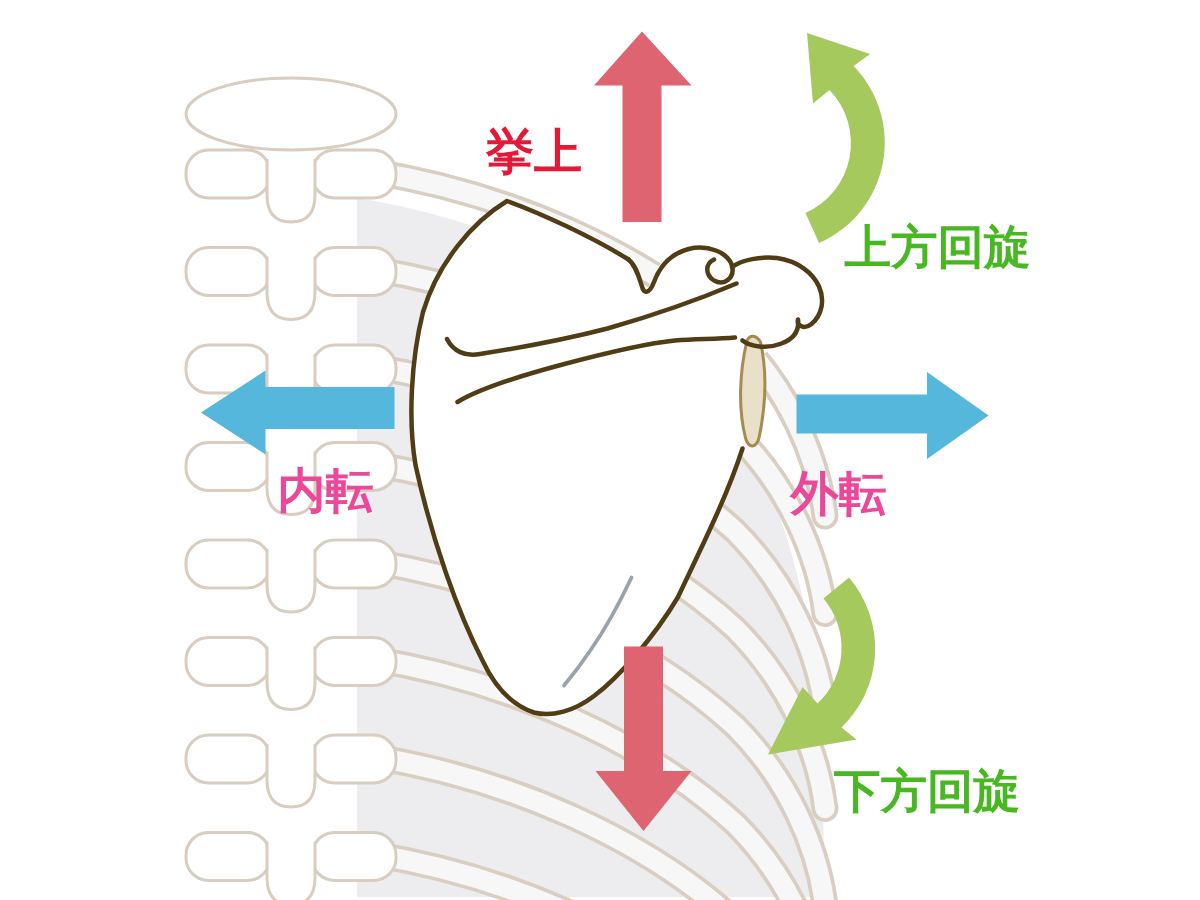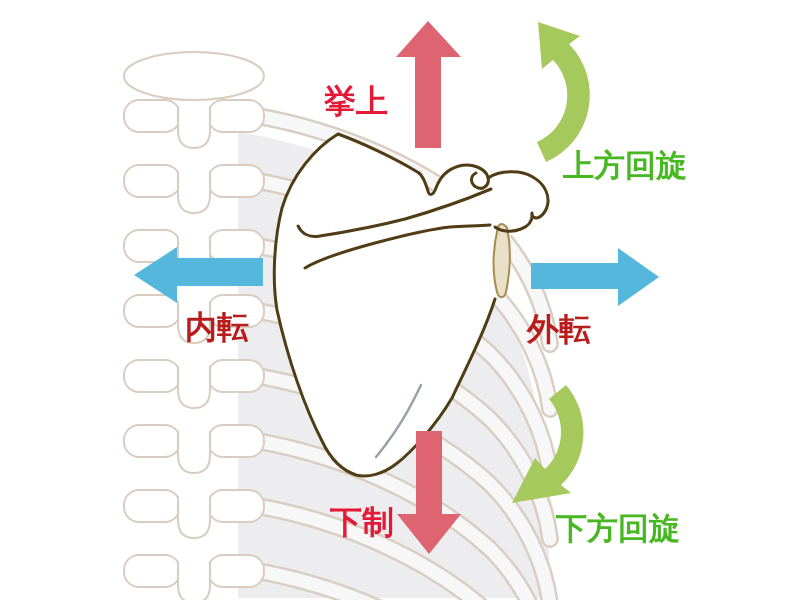--- a/index.html
+++ b/index.html
@@ -6,21 +6,21 @@
   .canvas{
     position:relative;width:800px;height:600px;overflow:hidden;background:#fff;
     font-family:"DejaVu Sans","Liberation Sans",sans-serif;
   }
   .canvas svg{position:absolute;left:0;top:0;}
   .lbl{
     position:absolute;font-weight:bold;white-space:nowrap;line-height:1;
     letter-spacing:0px;user-select:none;
   }
   .lbl.red{color:#e41937;}
-  .lbl.blue{color:#b91c1c;}
+  .lbl.blue{color:#ec4899;}
   .lbl.green{color:#47b722;}
   .lbl-elevation{left:324px;top:85px;font-size:32px;}
   .lbl-depression{left:330px;top:506px;font-size:32px;}
   .lbl-adduction{left:185px;top:311px;font-size:32px;}
   .lbl-abduction{left:527px;top:313px;font-size:32px;text-align:right;}
   .lbl-upward{left:563px;top:150px;font-size:31px;}
   .lbl-downward{left:556px;top:513px;font-size:31px;}
 </style>
 </head>
 <body>
@@ -109,18 +109,17 @@
     <polygon points="134,275 177,247 177,258 263,258 263,286 177,286 177,303" fill="#54b7db"></polygon>
     <polygon points="659,277 618,248 618,263 531,263 531,289 618,289 618,306" fill="#54b7db"></polygon>
 
     <path d="M546,162 A73,73 0 0 0 569,44 L580,36 L538,22 L542,69 L553,60
              A51,51 0 0 1 537,142 Z" fill="#a5c95c"></path>
     <path d="M566,385 A73,73 0 0 1 561,485 L571,493 L512,503 L535,458 L545,469
              A51,51 0 0 0 549,399 Z" fill="#a5c95c"></path>
   </svg>
 
   <div class="lbl red lbl-elevation">挙上</div>
-  <div class="lbl red lbl-depression">下制</div>
   <div class="lbl blue lbl-adduction">内転</div>
   <div class="lbl blue lbl-abduction">外転</div>
   <div class="lbl green lbl-downward">下方回旋</div>
   <div class="lbl green lbl-upward">上方回旋</div>
 </div>
 
 </body></html>

